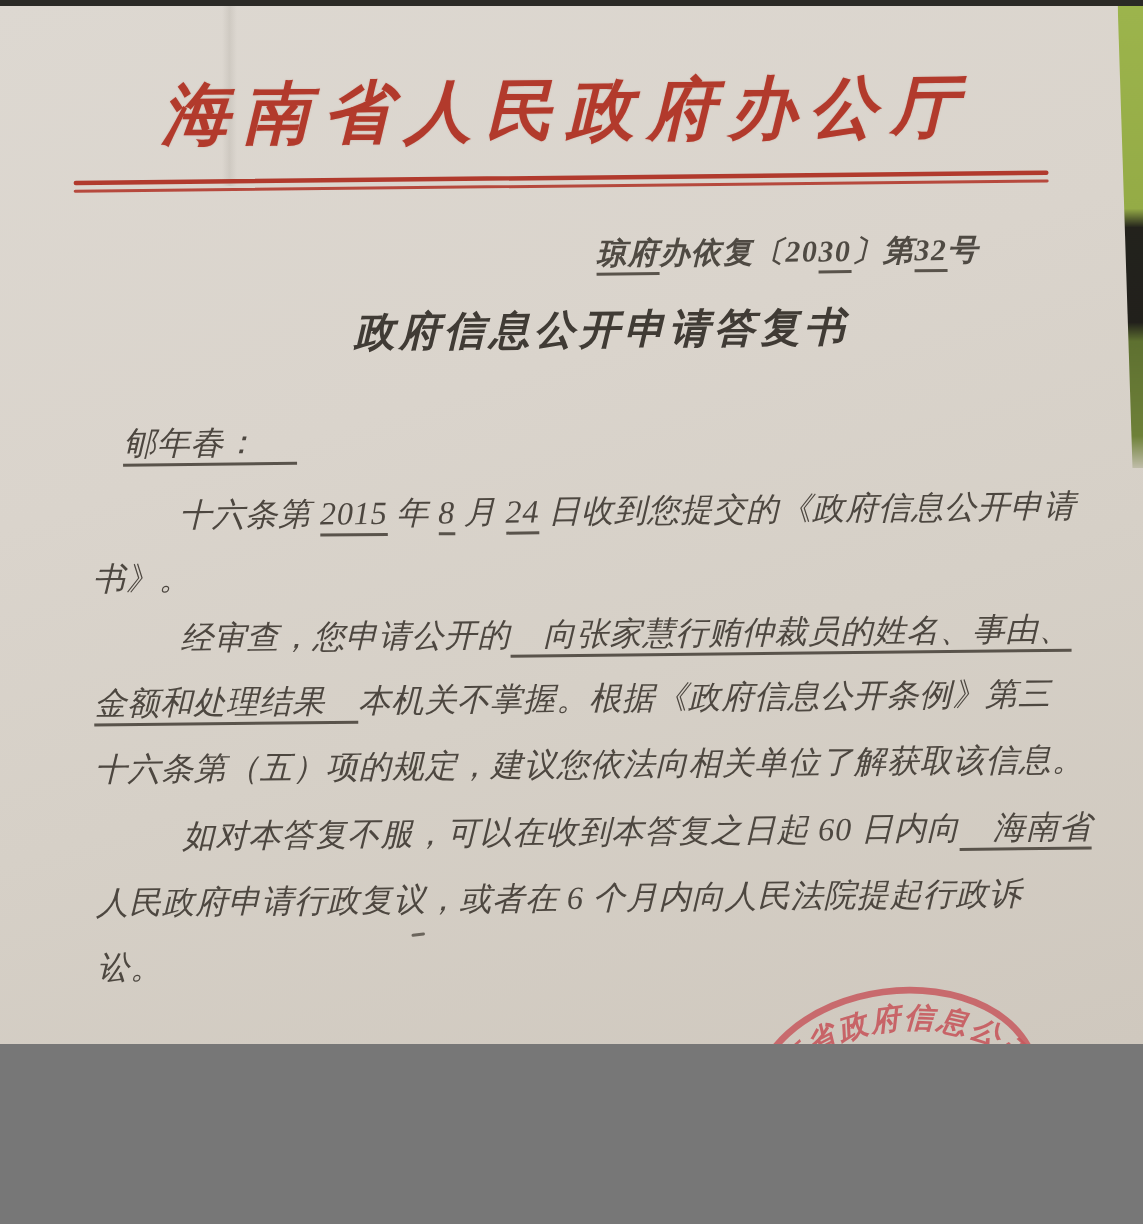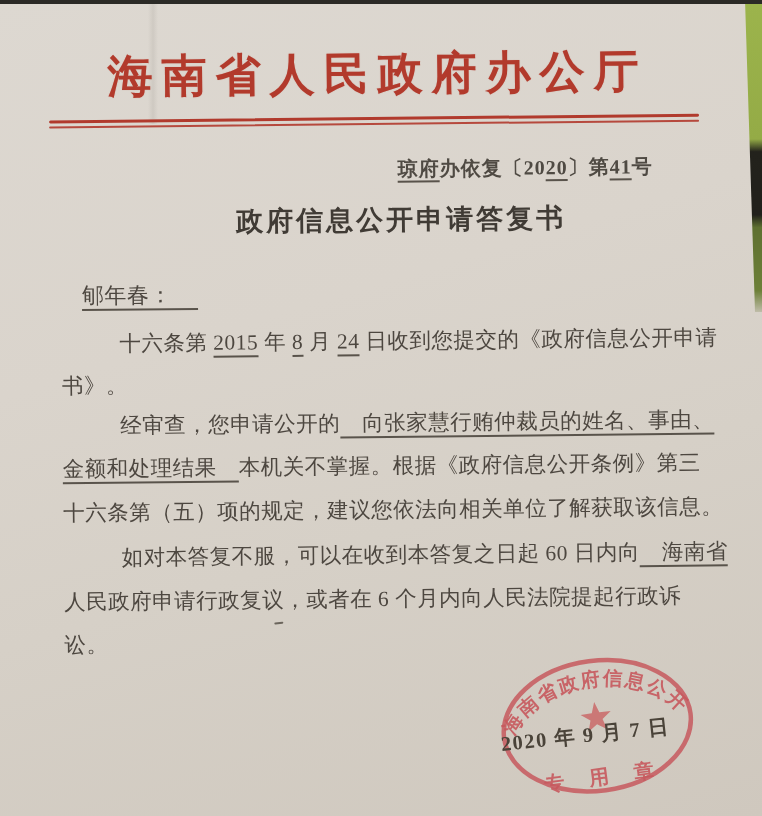--- a/index.html
+++ b/index.html
@@ -1,19 +1,20 @@
 <!DOCTYPE html>
 <html><head>
 <meta charset="utf-8">
 <style>
   html,body{margin:0;padding:0;background:#777;}
   .photo{
-    position:relative;width:762px;height:816px;overflow:hidden;
+    position:relative;width:762px;height:696px;overflow:hidden;
     background:linear-gradient(163deg,#ddd8d1 0%,#dad4cc 38%,#d6d0c7 62%,#cfc8be 100%);
     font-family:"Liberation Serif","DejaVu Serif",serif;
+    font-style:italic;
   }
   
   .top-edge{position:absolute;left:0;top:0;width:762px;height:4px;background:#2b2a26;z-index:6;}
   
   .backdrop-green{
     position:absolute;left:0;top:0;width:762px;height:316px;z-index:5;
     clip-path:polygon(745px 0px,762px 0px,762px 312px,755px 312px);
     background:linear-gradient(180deg,#9cb44c 0%,#94ab46 44%,#23221c 48%,#21201b 68%,#5e7030 72%,#6d8038 92%,#cfc8be 100%);
     border-left:1px solid rgba(45,48,28,.45);
   }
@@ -67,21 +68,21 @@
   <div class="content">
 
     <div class="agency">海南省人民政府办公厅</div>
 
     <div class="red-rule">
       <div class="r1"></div>
       <div class="r2"></div>
     </div>
 
     <div class="doc-number">
-      <span class="u">琼府</span><span>办依复〔20</span><span class="u">20</span><span>〕第</span><span class="u">41</span><span>号</span>
+      <span class="u">琼府</span><span>办依复〔20</span><span class="u">30</span><span>〕第</span><span class="u">32</span><span>号</span>
     </div>
 
     <div class="doc-title">政府信息公开申请答复书</div>
 
     <div class="line salutation">
       <span class="u">郇年春：</span>
     </div>
 
     <div class="line p1l1">
       <span>十六条第 </span><span class="u">2015</span><span> 年 </span><span class="u">8</span><span> 月 </span><span class="u">24</span><span> 日收到您提交的《政府信息公开申请</span>

